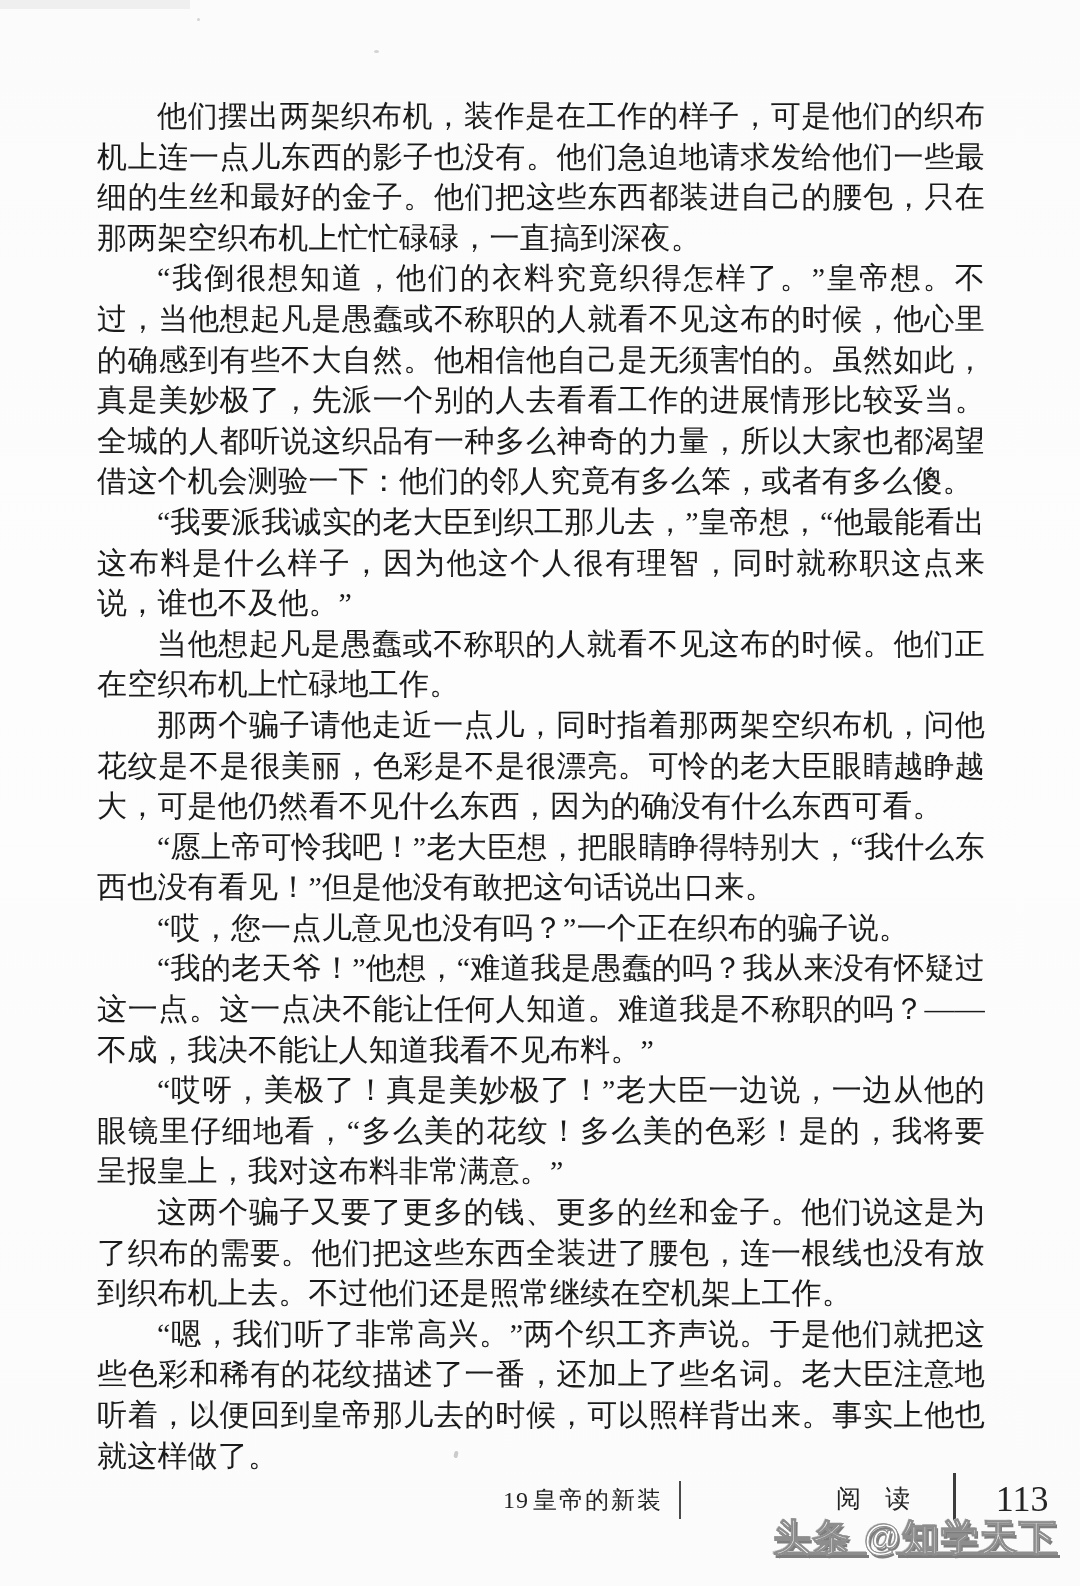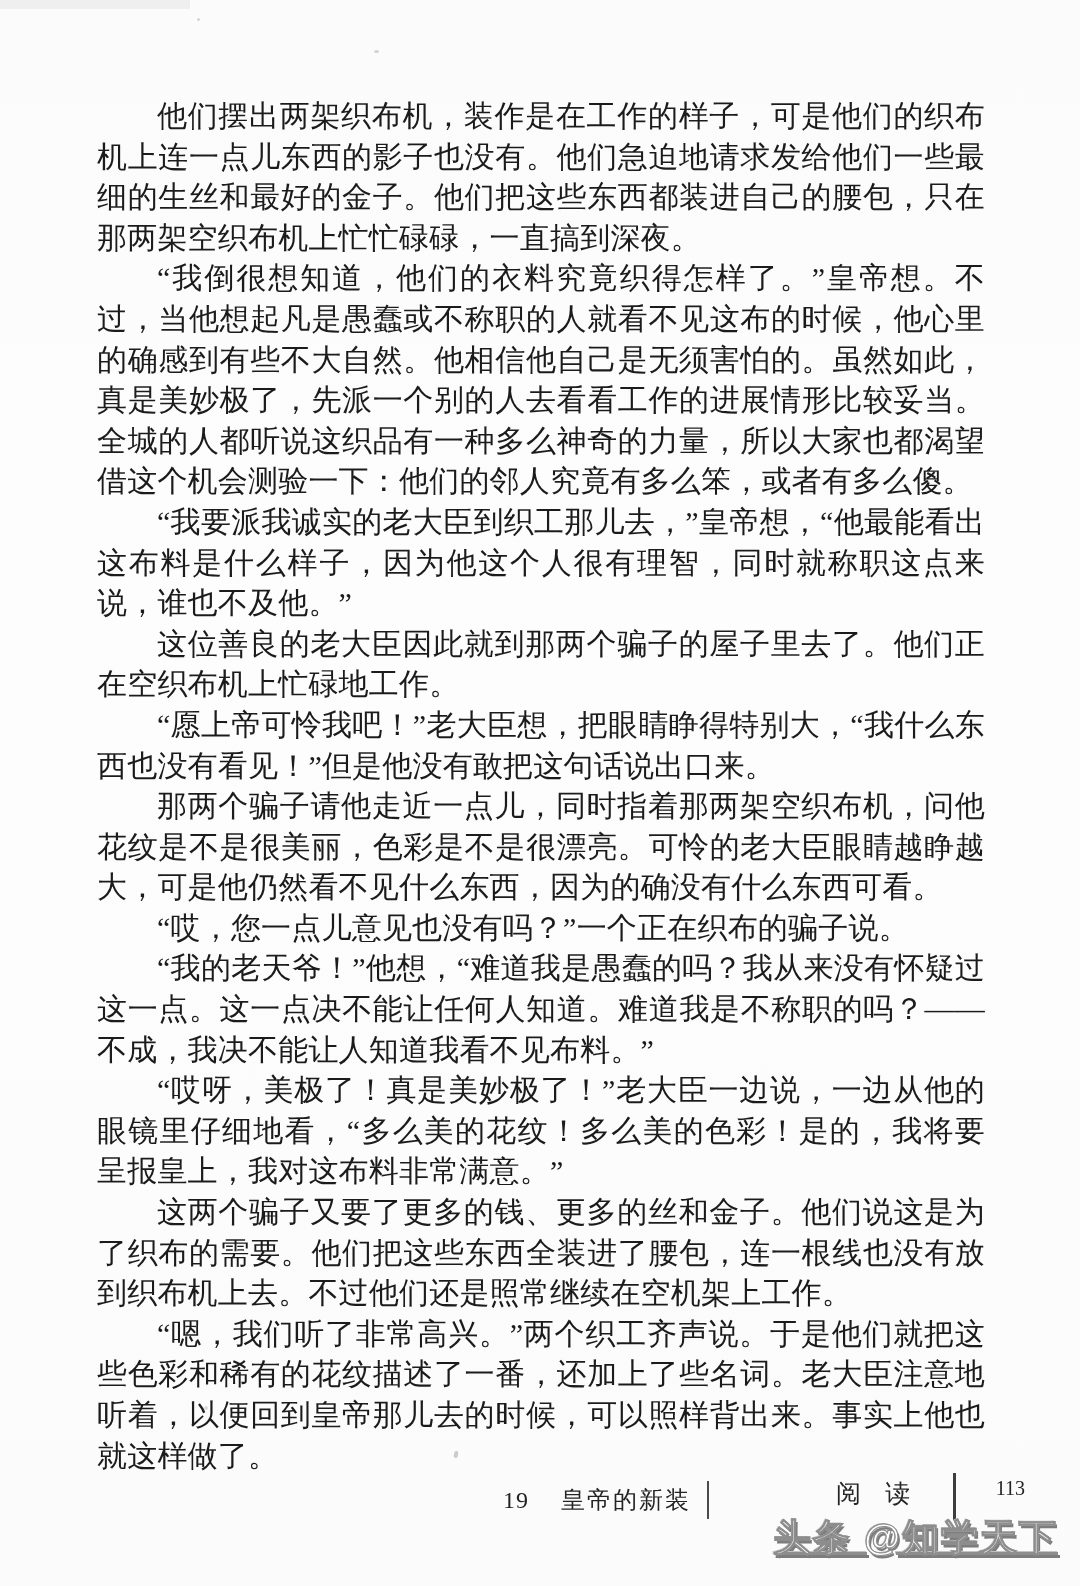--- a/index.html
+++ b/index.html
@@ -42,41 +42,41 @@
     margin: 0;
   }
 
   .footer { position: absolute; left: 0; top: 0; width: 1080px; height: 1586px; pointer-events: none; }
   .footer-left {
     position: absolute; left: 503px; top: 1481px;
     display: flex; align-items: center;
     color: #242424; font-size: 24px;
   }
   .footer-left .lesson-number { letter-spacing: 1px; }
-  .footer-left .lesson-title { margin-left: 32px; letter-spacing: 2px; }
+  .footer-left .lesson-title { margin-left: 4px; letter-spacing: 2px; }
   .vrule {
     display: inline-block;
     width: 2px; height: 38px;
     background: #4a4a4a;
     margin-left: 16px;
     vertical-align: middle;
   }
   .footer-right {
     position: absolute; left: 836px; top: 1477px;
-    display: flex; 
+    display: flex; align-items: center;
     color: #242424; font-size: 25px; gap: 24px;
   }
   .footer-right .section-label { letter-spacing: 9px; }
   .footer-right .vrule2 {
     width: 2.5px; height: 47px;
     background: #3d3d3d;
     margin: -4px 16px 0 10px;
   }
   .footer-right .page-number {
-    font-size: 20px;
+    font-size: 36px;
     font-family: "Liberation Serif", "DejaVu Serif", serif;
   }
 
   .watermark {
     position: absolute;
     right: 22px; top: 1513px;
     font-size: 37px;
     font-weight: bold;
     letter-spacing: 2px;
     color: #fefefe;
@@ -100,25 +100,25 @@
   <div class="speck s4"></div>
 
   <div class="text-block">
 
       <p class="para">他们摆出两架织布机，装作是在工作的样子，可是他们的织布机上连一点儿东西的影子也没有。他们急迫地请求发给他们一些最细的生丝和最好的金子。他们把这些东西都装进自己的腰包，只在那两架空织布机上忙忙碌碌，一直搞到深夜。</p>
 
       <p class="para">“我倒很想知道，他们的衣料究竟织得怎样了。”皇帝想。不过，当他想起凡是愚蠢或不称职的人就看不见这布的时候，他心里的确感到有些不大自然。他相信他自己是无须害怕的。虽然如此，真是美妙极了，先派一个别的人去看看工作的进展情形比较妥当。全城的人都听说这织品有一种多么神奇的力量，所以大家也都渴望借这个机会测验一下：他们的邻人究竟有多么笨，或者有多么傻。</p>
 
       <p class="para">“我要派我诚实的老大臣到织工那儿去，”皇帝想，“他最能看出这布料是什么样子，因为他这个人很有理智，同时就称职这点来说，谁也不及他。”</p>
 
-      <p class="para">这位善良的老大臣因此就到那两个骗子的屋子里去了。他们正在空织布机上忙碌地工作。</p>
+      <p class="para">当他想起凡是愚蠢或不称职的人就看不见这布的时候。他们正在空织布机上忙碌地工作。</p>
+
+      <p class="para">那两个骗子请他走近一点儿，同时指着那两架空织布机，问他花纹是不是很美丽，色彩是不是很漂亮。可怜的老大臣眼睛越睁越大，可是他仍然看不见什么东西，因为的确没有什么东西可看。</p>
 
       <p class="para">“愿上帝可怜我吧！”老大臣想，把眼睛睁得特别大，“我什么东西也没有看见！”但是他没有敢把这句话说出口来。</p>
-
-      <p class="para">那两个骗子请他走近一点儿，同时指着那两架空织布机，问他花纹是不是很美丽，色彩是不是很漂亮。可怜的老大臣眼睛越睁越大，可是他仍然看不见什么东西，因为的确没有什么东西可看。</p>
 
       <p class="para">“哎，您一点儿意见也没有吗？”一个正在织布的骗子说。</p>
 
       <p class="para">“我的老天爷！”他想，“难道我是愚蠢的吗？我从来没有怀疑过这一点。这一点决不能让任何人知道。难道我是不称职的吗？——不成，我决不能让人知道我看不见布料。”</p>
 
       <p class="para">“哎呀，美极了！真是美妙极了！”老大臣一边说，一边从他的眼镜里仔细地看，“多么美的花纹！多么美的色彩！是的，我将要呈报皇上，我对这布料非常满意。”</p>
 
       <p class="para">这两个骗子又要了更多的钱、更多的丝和金子。他们说这是为了织布的需要。他们把这些东西全装进了腰包，连一根线也没有放到织布机上去。不过他们还是照常继续在空机架上工作。</p>
 
       <p class="para">“嗯，我们听了非常高兴。”两个织工齐声说。于是他们就把这些色彩和稀有的花纹描述了一番，还加上了些名词。老大臣注意地听着，以便回到皇帝那儿去的时候，可以照样背出来。事实上他也就这样做了。</p>

